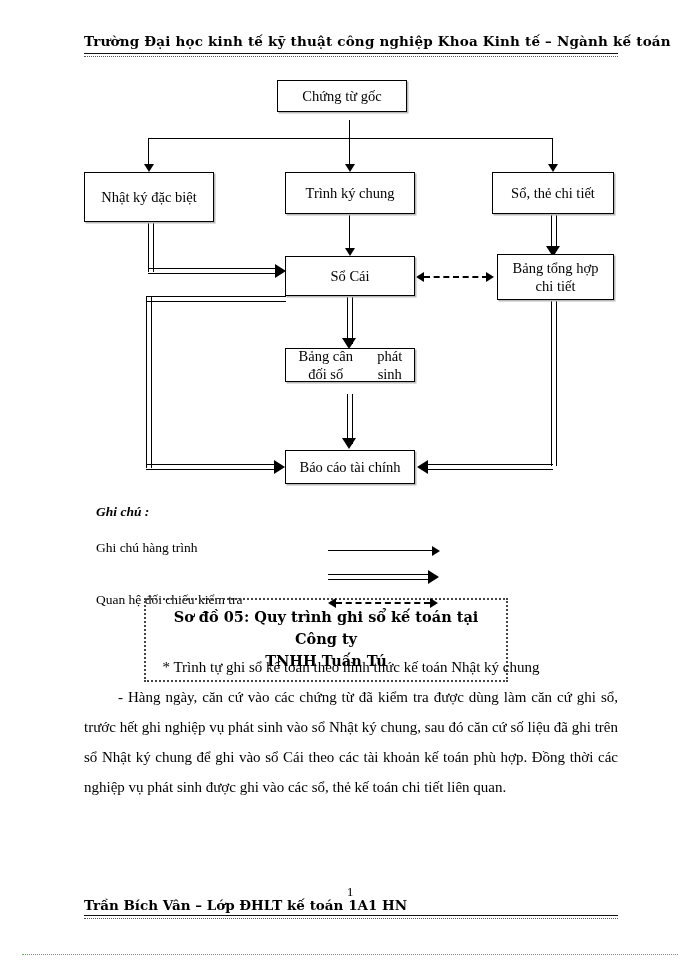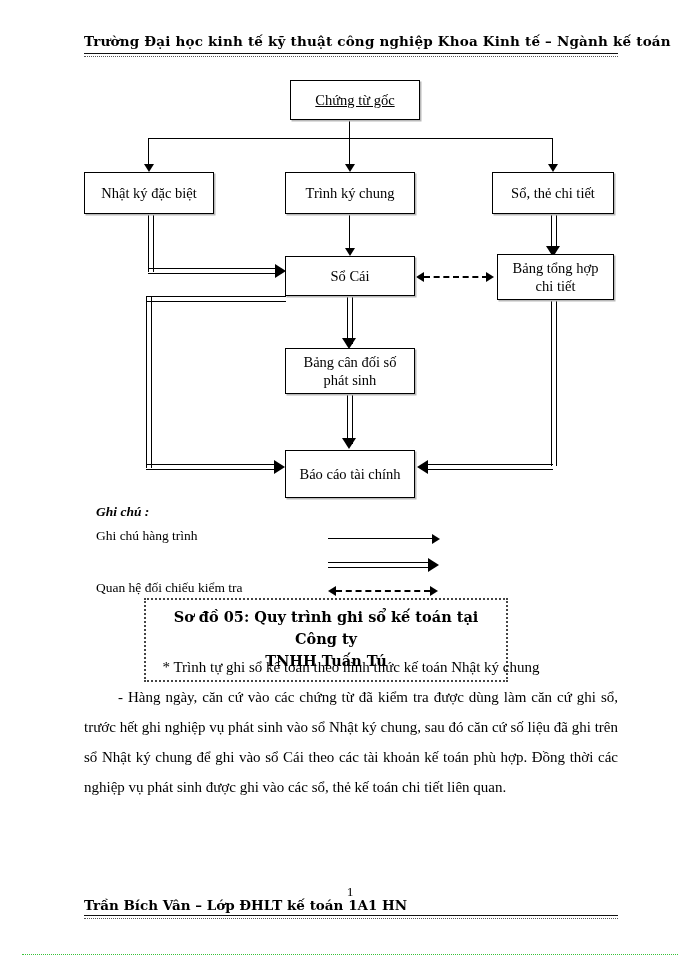--- a/index.html
+++ b/index.html
@@ -110,21 +110,21 @@
     z-index: 2;
   }
 
   
   .legend { position: absolute; left: 96px; top: 504px; width: 420px; }
   .legend-title {
     font-family: "Liberation Serif", "DejaVu Serif", serif;
     font-size: 13.5px;
     font-weight: 700;
     font-style: italic;
-    margin-bottom: 6px;
+    margin-bottom: 18px;
   }
   .legend-row {
     position: relative;
     height: 26px;
     font-size: 13.5px;
     line-height: 20px;
   }
   .legend-label { position: absolute; left: 0; top: 0; white-space: nowrap; }
   .legend-art { position: absolute; left: 232px; top: 7px; width: 120px; height: 12px; }
 
@@ -201,34 +201,34 @@
 <div class="page">
 
   <div class="header">
     <div class="header-text">Trường   Đại học kinh tế kỹ thuật công nghiệp    Khoa Kinh tế – Ngành kế toán</div>
     <div class="header-rule"></div>
     <div class="header-rule dotted"></div>
   </div>
 
   <div class="chart">
 
-    <div class="node" style="left:290px; top:80px; width:130px; height:40px;text-decoration:underline;">
+    <div class="node" style="left:277px; top:80px; width:130px; height:32px;">
       <span>Chứng từ gốc</span>
     </div>
 
     <div class="ln v" style="left:349px; top:120px; height:18px;"></div>
     <div class="ln h" style="left:148px; top:138px; width:404px;"></div>
     <div class="ln v" style="left:148px; top:138px; height:32px;"></div>
     <div class="ln v" style="left:349px; top:138px; height:32px;"></div>
     <div class="ln v" style="left:552px; top:138px; height:32px;"></div>
     <div class="arrow down" style="left:144px; top:164px;"></div>
     <div class="arrow down" style="left:345px; top:164px;"></div>
     <div class="arrow down" style="left:548px; top:164px;"></div>
 
-    <div class="node" style="left:84px; top:172px; width:130px; height:42px;">
+    <div class="node" style="left:84px; top:172px; width:130px; height:50px;">
       <span>Nhật ký đặc biệt</span>
     </div>
     <div class="node" style="left:285px; top:172px; width:130px; height:42px;">
       <span>Trình ký chung</span>
     </div>
     <div class="node" style="left:492px; top:172px; width:122px; height:42px;">
       <span>Sổ, thẻ chi tiết</span>
     </div>
 
     <div class="ln dbl-v" style="left:148px; top:214px; height:58px;"></div>
@@ -254,33 +254,33 @@
     <div class="arrow right" style="left:486px; top:272px;"></div>
 
     <div class="ln dbl-v" style="left:347px; top:296px; height:48px;"></div>
     <div class="arrow big down" style="left:342px; top:338px;"></div>
 
     <div class="ln dbl-h" style="left:146px; top:296px; width:140px;"></div>
     <div class="ln dbl-v" style="left:146px; top:296px; height:172px;"></div>
     <div class="ln dbl-h" style="left:146px; top:464px; width:131px;"></div>
     <div class="arrow big right" style="left:274px; top:460px;"></div>
 
-    <div class="node" style="left:285px; top:348px; width:130px; height:46px; flex-direction:column;">
+    <div class="node" style="left:285px; top:348px; width:130px; height:34px; flex-direction:row;">
       <span>Bảng cân đối số</span>
       <span>phát sinh</span>
     </div>
 
     <div class="ln dbl-v" style="left:347px; top:394px; height:50px;"></div>
     <div class="arrow big down" style="left:342px; top:438px;"></div>
 
     <div class="ln dbl-v" style="left:551px; top:300px; height:166px;"></div>
     <div class="ln dbl-h" style="left:428px; top:464px; width:125px;"></div>
     <div class="arrow big left" style="left:417px; top:460px;"></div>
 
-    <div class="node" style="left:285px; top:450px; width:130px; height:48px;">
+    <div class="node" style="left:285px; top:450px; width:130px; height:34px;">
       <span>Báo cáo tài chính</span>
     </div>
   </div>
 
   <div class="legend">
     <div class="legend-title">Ghi chú :</div>
 
     <div class="legend-row">
       <div class="legend-label">Ghi chú hàng trình</div>
       <div class="legend-art">

